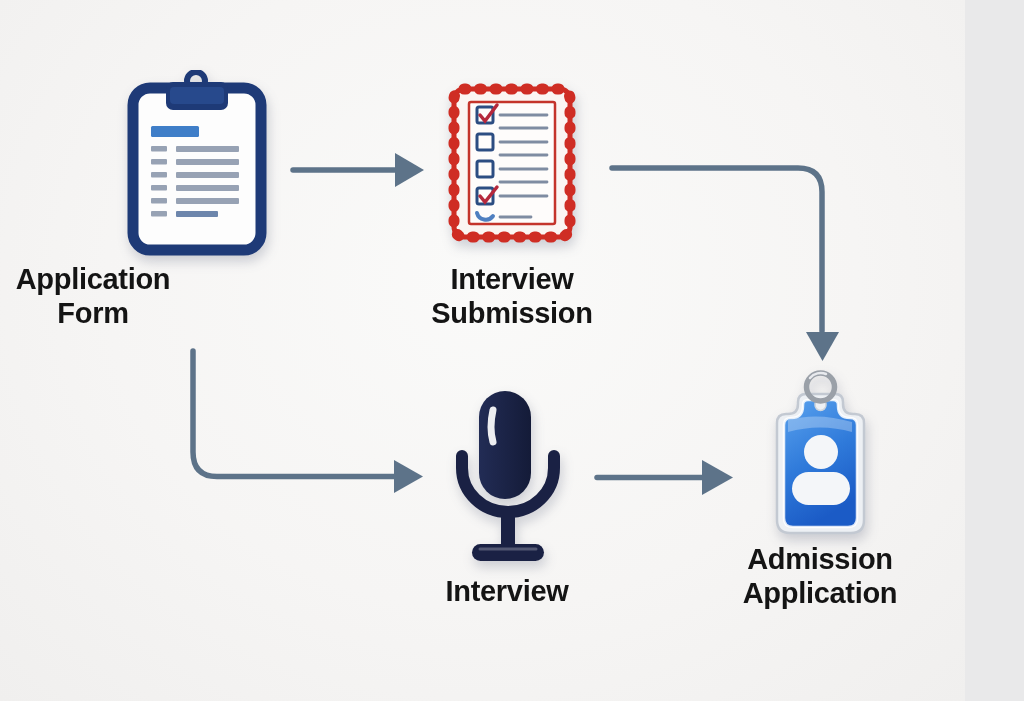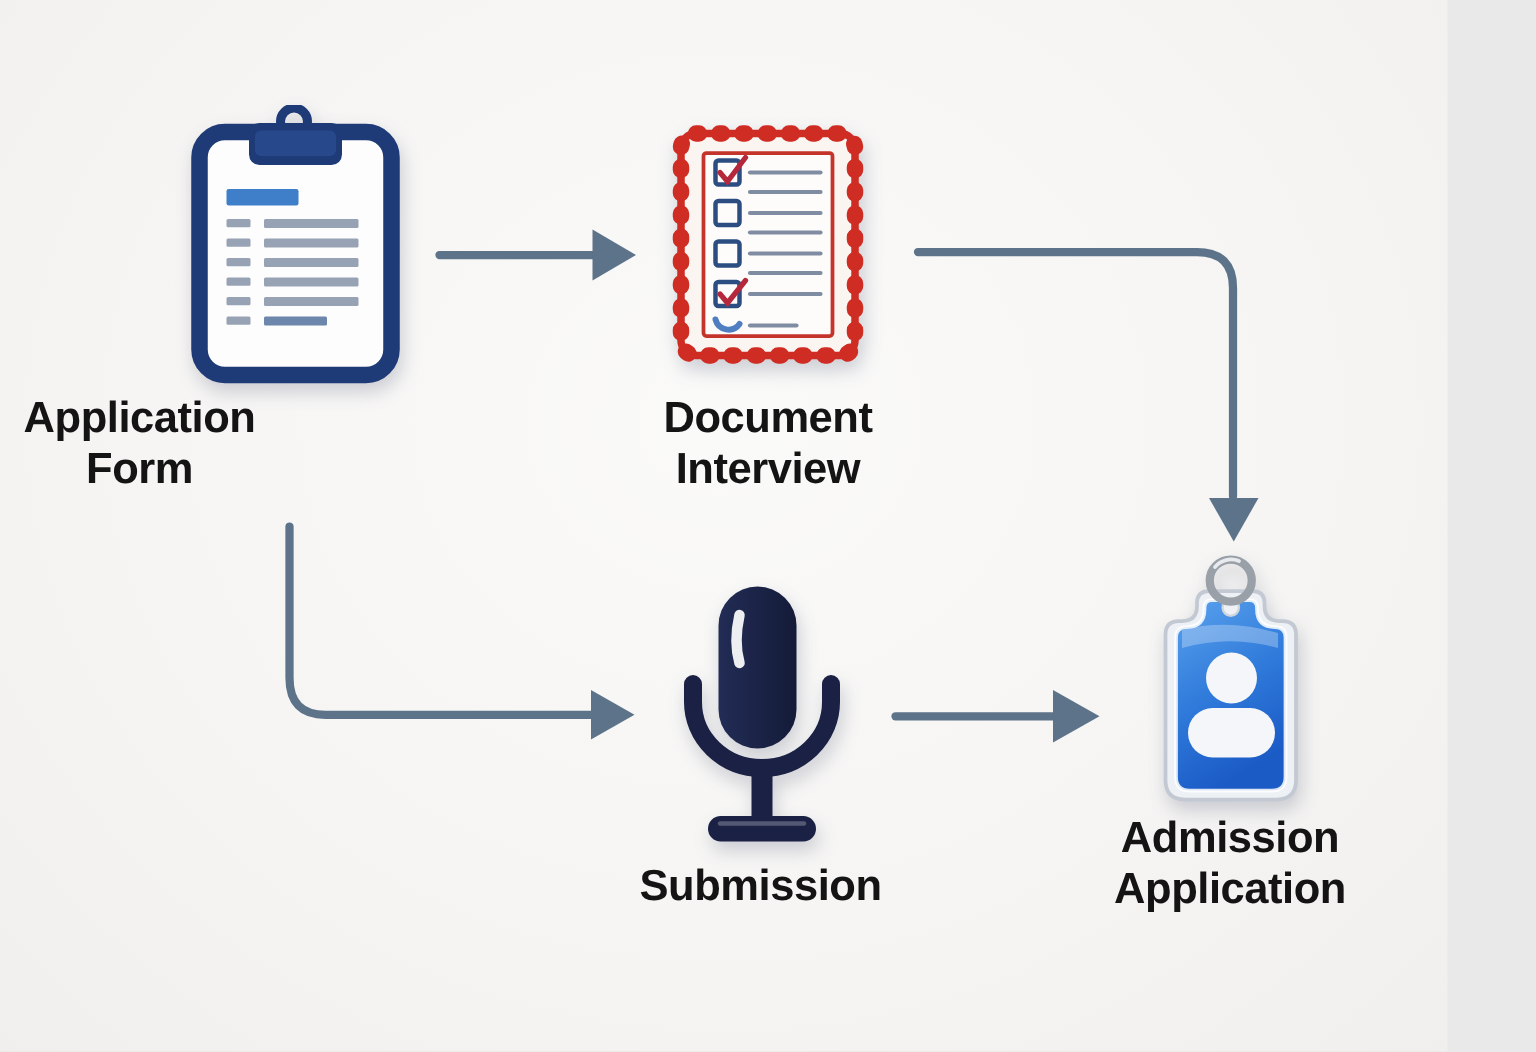--- a/index.html
+++ b/index.html
@@ -87,39 +87,39 @@
         <line x1="57" y1="48" x2="104" y2="48"></line>
         <line x1="57" y1="62" x2="104" y2="62"></line>
         <line x1="57" y1="75" x2="104" y2="75"></line>
         <line x1="57" y1="89" x2="104" y2="89"></line>
         <line x1="57" y1="102" x2="104" y2="102"></line>
         <line x1="57" y1="116" x2="104" y2="116"></line>
         <line x1="57" y1="137" x2="88" y2="137"></line>
       </g>
       <path d="M34 133 a9 9 0 0 0 16 3" fill="none" stroke="#4f7fc0" stroke-width="4" stroke-linecap="round"></path>
     </svg>
-    <div class="node-label" style="left:-31px;top:182px;width:200px;">Document Interview</div>
+    <div class="node-label" style="left:-31px;top:182px;width:200px;">Interview Submission</div>
   </div>
 
   <div class="node" style="left:452px;top:386px;">
     <svg class="icon-svg" width="112" height="190" viewBox="0 0 112 190">
       <defs>
         <linearGradient id="micGrad" x1="0" y1="0" x2="1" y2="0">
           <stop offset="0" stop-color="#222c55"></stop>
             <stop offset="1" stop-color="#141b38"></stop>
         </linearGradient>
       </defs>
       <rect x="27" y="5" width="52" height="108" rx="26" fill="url(#micGrad)"></rect>
       <path d="M41 24 q-4 18 0 32" fill="none" stroke="rgba(255,255,255,0.92)" stroke-width="7" stroke-linecap="round"></path>
       <path d="M10 70 v12 a46 44 0 0 0 92 0 v-12" fill="none" stroke="#1a2144" stroke-width="12" stroke-linecap="round"></path>
       <rect x="49" y="130" width="14" height="30" fill="#1a2144"></rect>
       <rect x="20" y="158" width="72" height="17" rx="8.5" fill="#1a2144"></rect>
       <path d="M28 163 h56" stroke="rgba(255,255,255,0.25)" stroke-width="3" stroke-linecap="round"></path>
     </svg>
-    <div class="node-label" style="left:-45px;top:188px;width:200px;">Submission</div>
+    <div class="node-label" style="left:-45px;top:188px;width:200px;">Interview</div>
   </div>
 
   <div class="node" style="left:758px;top:358px;">
     <svg class="icon-svg" width="125" height="182" viewBox="0 0 125 182">
       <defs>
         <linearGradient id="badgeBlue" x1="0" y1="0" x2="0.35" y2="1">
           <stop offset="0" stop-color="#5aa2ee"></stop>
           <stop offset="0.55" stop-color="#2f7ada"></stop>
           <stop offset="1" stop-color="#1b5bc6"></stop>
         </linearGradient>

